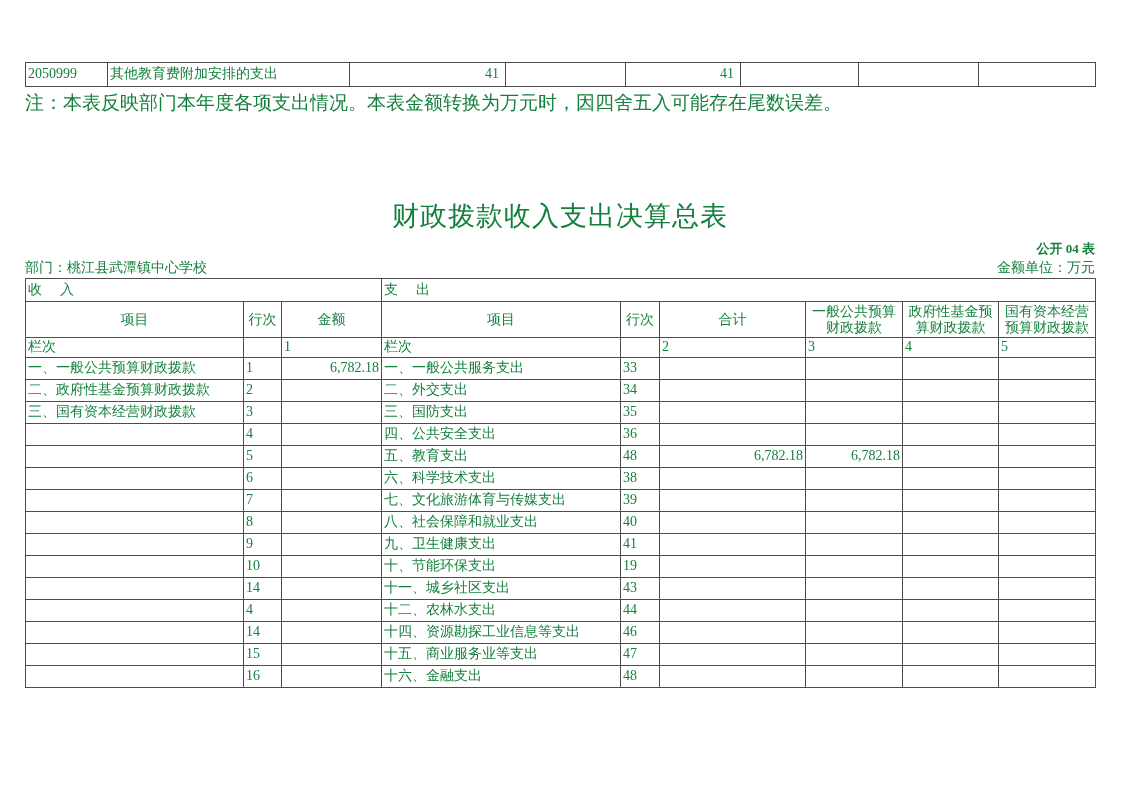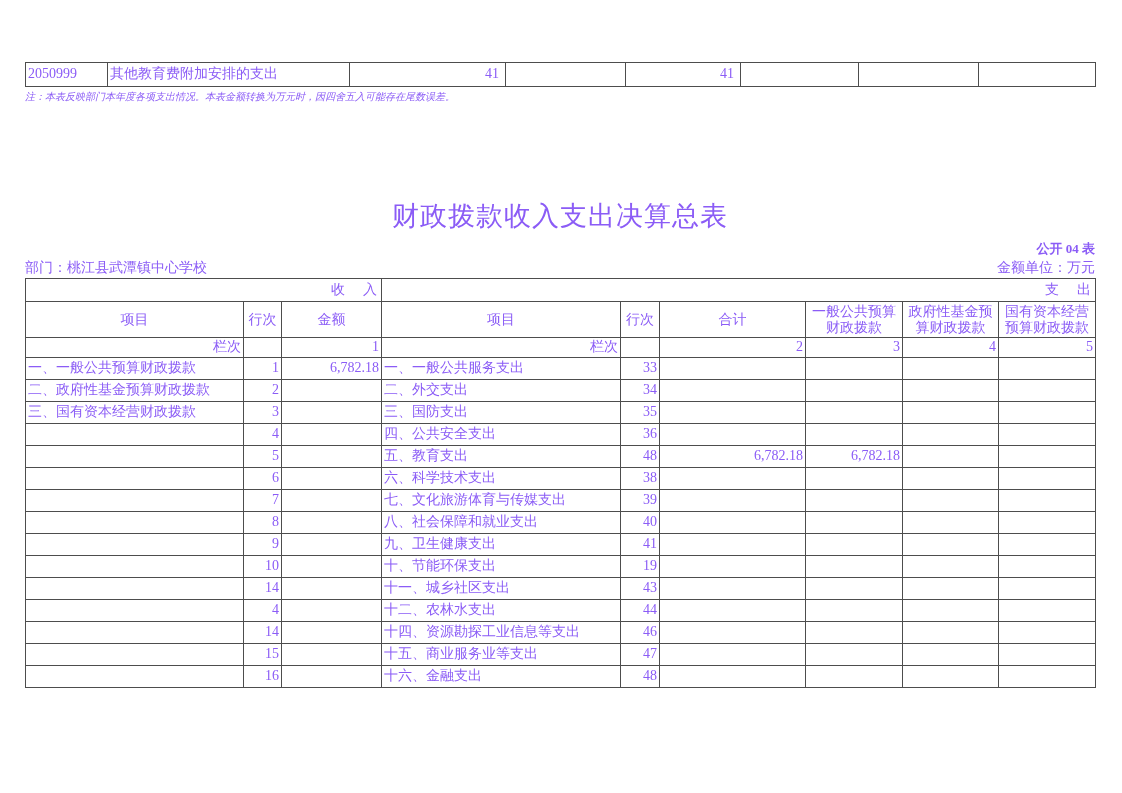--- a/index.html
+++ b/index.html
@@ -1,36 +1,36 @@
 <!DOCTYPE html>
 <html><head>
 <meta charset="utf-8">
 <style>
   html,body { margin:0; padding:0; background:#ffffff; }
   .page {
     position:relative; width:1122px; height:759px; background:#ffffff;
-    font-family:"Liberation Serif","DejaVu Serif",serif; color:#8b5cf6;
+    font-family:"Liberation Serif","DejaVu Serif",serif; color:#15803d;
     overflow:hidden;
     border-radius:12px;
   }
   table.t { border-collapse:collapse; table-layout:fixed; position:absolute; }
   table.t td {
     border:1px solid #4d4d4d; font-size:14px; padding:0 2px;
     overflow:hidden; white-space:nowrap; line-height:1.15; vertical-align:middle;
   }
   .l { text-align:left; }
-  .c { text-align:right; }
+  .c { text-align:left; }
   .r { text-align:right; }
   .pr6 { padding-right:6px !important; }
 
   
   .top-table { left:25px; top:62px; width:1070px; }
   .top-table tr { height:24px; }
 
-  .note { position:absolute; left:25px; top:90px; font-size:10px;font-style:italic; }
+  .note { position:absolute; left:25px; top:90px; font-size:19px; }
 
   .title {
     position:absolute; left:25px; top:200px; width:1070px;
     text-align:center; font-size:27px; line-height:32px; letter-spacing:1px;
   }
   .meta-code {
     position:absolute; left:25px; top:240px; width:1070px;
     text-align:right; font-size:13px;font-weight:bold;
   }
   .meta-row {

